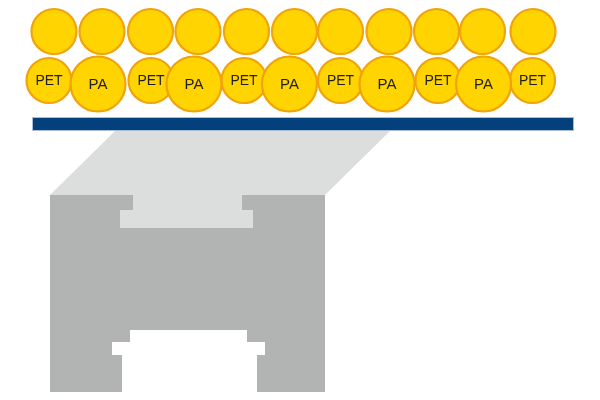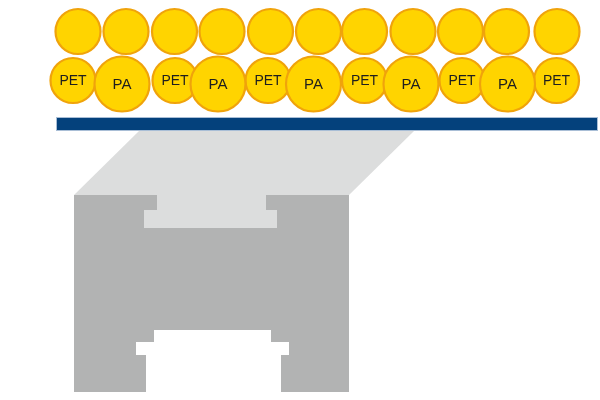--- a/index.html
+++ b/index.html
@@ -1,17 +1,17 @@
 <!DOCTYPE html>
 <html><head>
 <meta charset="utf-8">
 <style>
   html,body{margin:0;padding:0;background:#ffffff;}
   body{width:600px;height:400px;overflow:hidden;font-family:"Liberation Sans",sans-serif;}
-  #canvas-wrap{width:489px;height:400px;position:relative;padding-left:24px;}
+  #canvas-wrap{width:489px;height:400px;position:relative;}
   svg{display:block;}
   .particle-label{font-family:"Liberation Sans","DejaVu Sans",sans-serif;
                   text-anchor:middle;dominant-baseline:middle;}
   .pet-label{font-size:14px;}
   .pa-label{font-size:15px;}
 </style>
 </head>
 <body>
 
 <div id="canvas-wrap">

